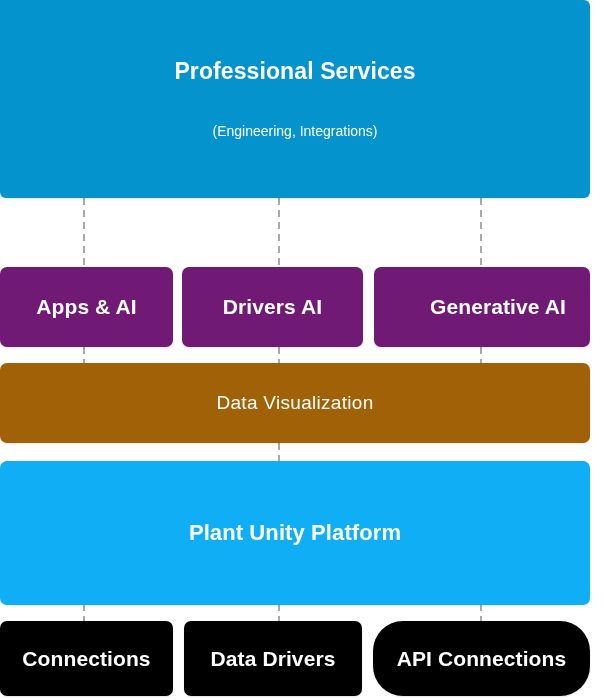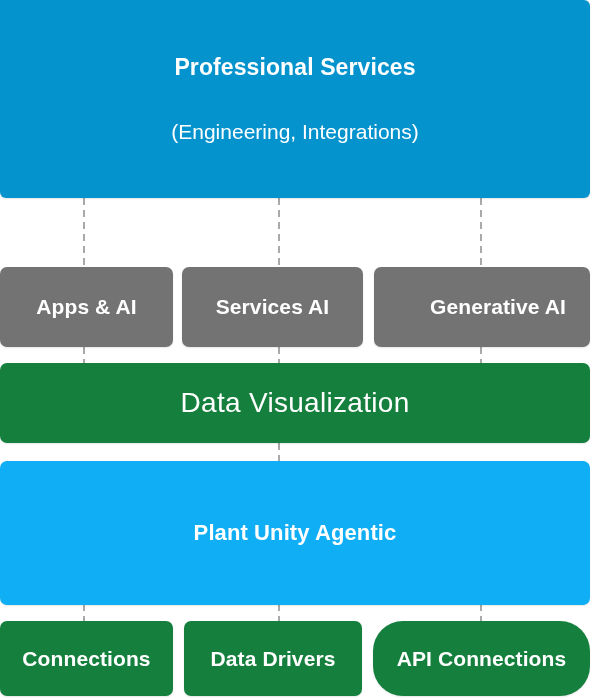--- a/index.html
+++ b/index.html
@@ -59,47 +59,47 @@
     background: #0593CE;
     border-radius: 0 6px 6px 6px;
   }
   .tier-services .line-main {
     font-size: 23px;
     font-weight: bold;
     letter-spacing: 0.1px;
     line-height: 1.2;
   }
   .tier-services .line-sub {
-    font-size: 21px;
+    font-size: 14px;
     font-weight: normal;
     line-height: 1.2;
     margin-top: 38px;
   }
 
   
   .tier-ai {
     top: 267px;
     height: 80px;
-    background: #737373;
+    background: #701a75;
     font-size: 21px;
     font-weight: bold;
     letter-spacing: 0.1px;
   }
   .tier-ai.col-1 { left: 0px;   width: 173px; }
   .tier-ai.col-2 { left: 182px; width: 181px; }
   .tier-ai.col-3 { left: 374px; width: 216px; padding-left: 32px; }
 
   
   .tier-dataviz {
     left: 0px;
     top: 363px;
     width: 590px;
     height: 80px;
-    background: #15803d;
-    font-size: 28px;
+    background: #a16207;
+    font-size: 19px;
     font-weight: normal;
     letter-spacing: 0.3px;
   }
 
   
   .tier-platform {
     left: 0px;
     top: 461px;
     width: 590px;
     height: 144px;
@@ -107,21 +107,21 @@
     font-size: 22px;
     font-weight: bold;
     line-height: 1.45;
     letter-spacing: 0.1px;
   }
 
   
   .tier-conn {
     top: 621px;
     height: 75px;
-    background: #15803d;
+    background: #000000;
     font-size: 21px;
     font-weight: bold;
     letter-spacing: 0.1px;
   }
   .tier-conn.col-1 { left: 0px;   width: 173px; }
   .tier-conn.col-2 { left: 184px; width: 178px; }
   .tier-conn.col-3 { left: 373px; width: 217px; border-radius: 30px; }
 
   
   .conn-a1 { left: 83px;  top: 198px; height: 70px; }
@@ -149,38 +149,38 @@
   </div>
 
   <div class="connector conn-a1"></div>
   <div class="connector conn-a2"></div>
   <div class="connector conn-a3"></div>
 
   <div class="box tier-ai col-1">
     <span>Apps &amp; AI</span>
   </div>
   <div class="box tier-ai col-2">
-    <span>Services AI</span>
+    <span>Drivers AI</span>
   </div>
   <div class="box tier-ai col-3">
     <span>Generative AI</span>
   </div>
 
   <div class="connector conn-b1"></div>
   <div class="connector conn-b2"></div>
   <div class="connector conn-b3"></div>
 
   <div class="box tier-dataviz">
     <span>Data Visualization</span>
   </div>
 
   <div class="connector conn-c1"></div>
 
   <div class="box tier-platform">
-    <div>Plant Unity Agentic</div>
+    <div>Plant Unity Platform</div>
   </div>
 
   <div class="connector conn-d1"></div>
   <div class="connector conn-d2"></div>
   <div class="connector conn-d3"></div>
 
   <div class="box tier-conn col-1">
     <span>Connections</span>
   </div>
   <div class="box tier-conn col-2">

